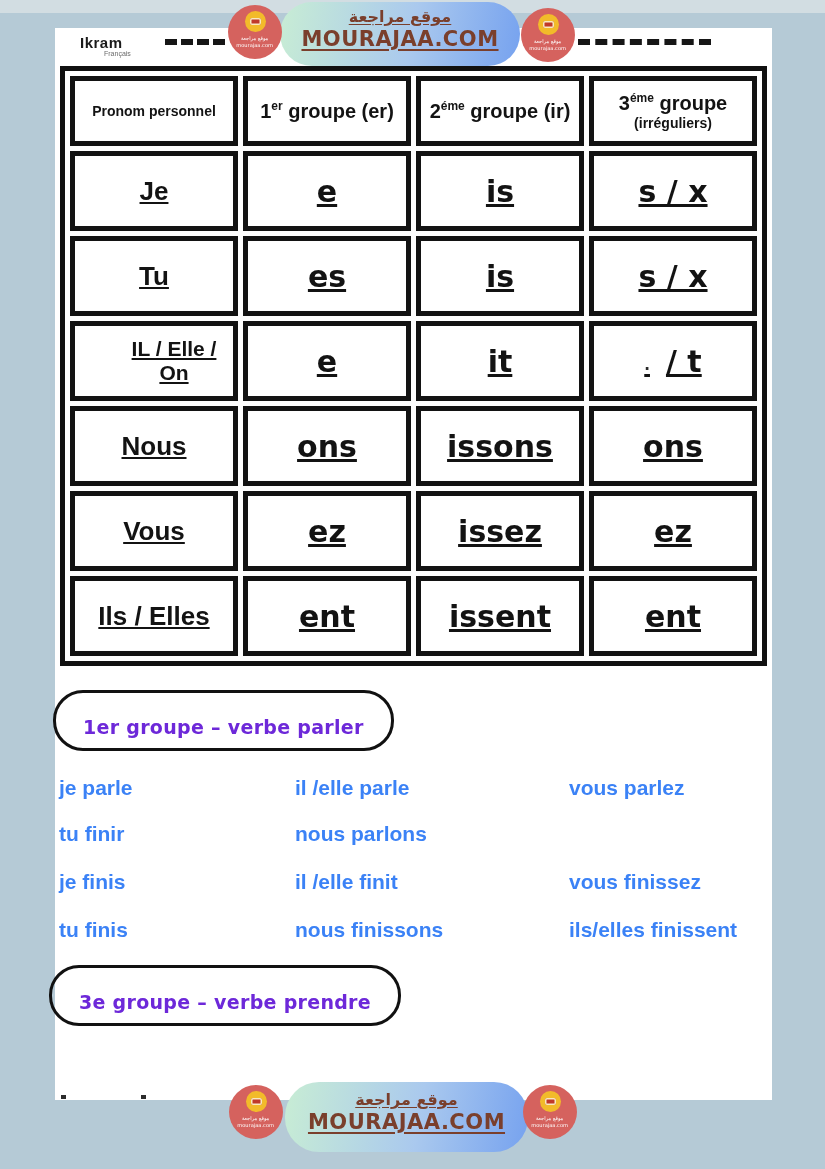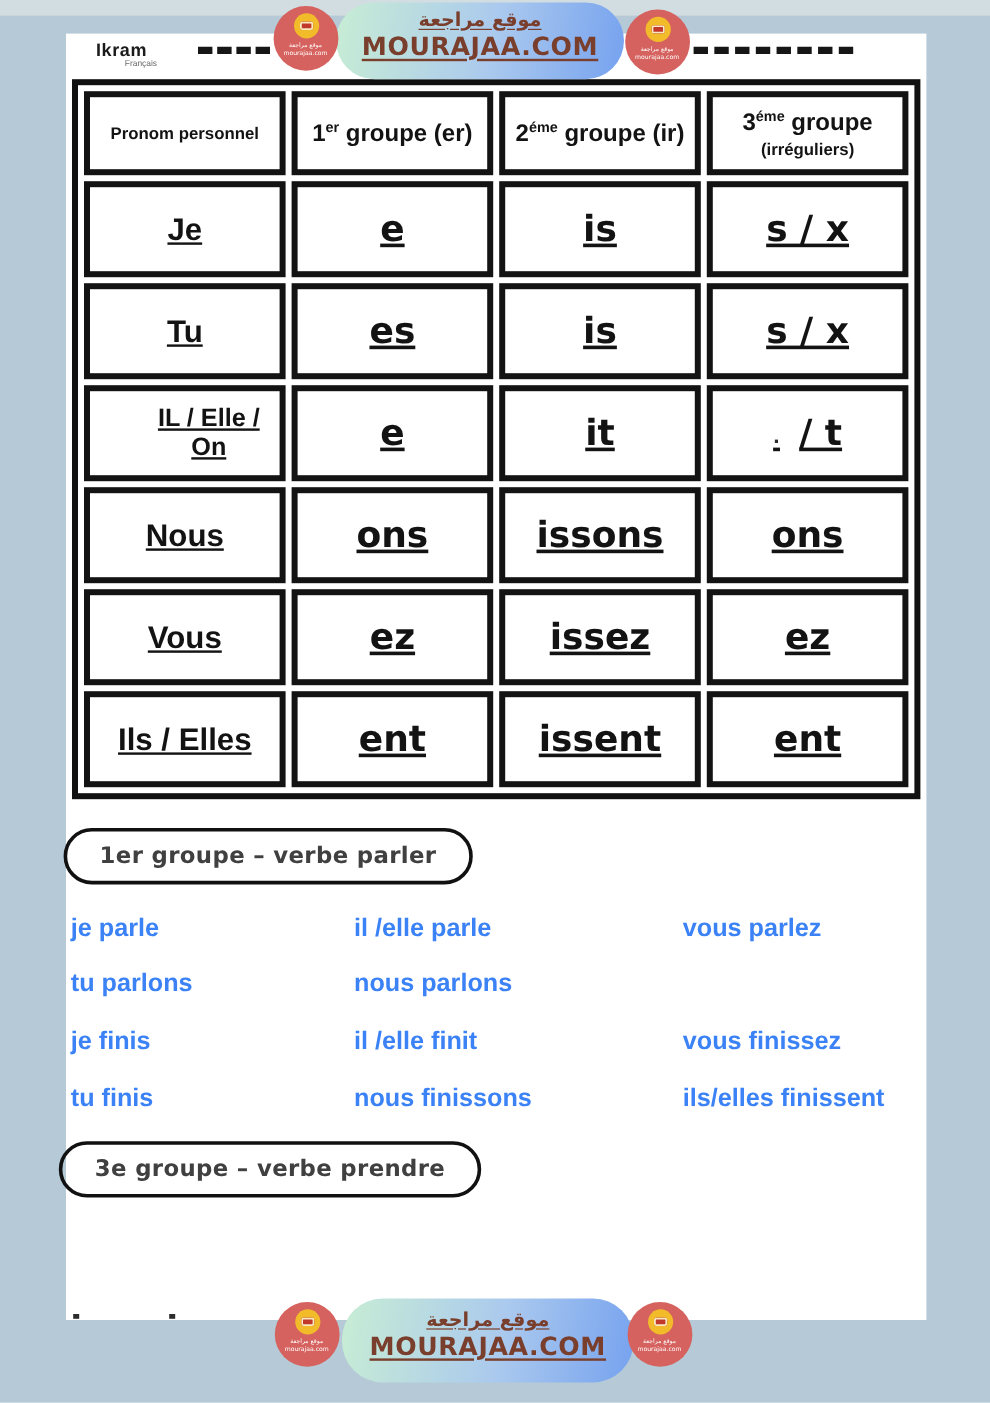--- a/index.html
+++ b/index.html
@@ -30,21 +30,21 @@
   .hdr-sub { font:bold 14px "Liberation Sans",sans-serif; margin-top:1px; }
   tbody td { height:80px;text-decoration:underline; }
   .pron { font:bold 26px "Liberation Sans",sans-serif; }
   .pron-sm { font-size:21px;padding-left:40px; }
   .end { font:bold 30px "DejaVu Sans",sans-serif; }
   .dot-pre { font:bold 15px "DejaVu Sans",sans-serif; margin-right:16px; vertical-align:2px; color:#2a2a2a; }
 
   
   .ex-head { margin:6px 0 0 4px; font:bold 36px "DejaVu Sans",sans-serif; letter-spacing:1px; color:#111; }
   .pill { display:block; width:fit-content; border:3px solid #111; border-radius:30px;
-          padding:9px 27px 10px; font:bold 19px "DejaVu Sans",sans-serif; color:#404040; letter-spacing:.3px; }
+          padding:23px 27px 10px; font:bold 19px "DejaVu Sans",sans-serif; color:#6d28d9; letter-spacing:.3px; }
   .pill-1 { margin-top:24px; margin-left:-2px; }
   .pill-2 { margin-top:26px; margin-left:-2px; }
   .pill-3 { margin-top:22px; margin-left:-6px; }
   .ex-line { display:grid; grid-template-columns:236px 274px 1fr; padding-left:4px;
              font:bold 21px "Liberation Sans",sans-serif; color:#3b82f6; height:26px; align-items:center; }
   .ex-line-1 { margin-top:24px; }
   .ex-line-2 { margin-top:20px; }
   .ex-line-3 { margin-top:22px; }
   .ex-line-4 { margin-top:22px; }
 
@@ -147,21 +147,21 @@
     </div>
 
 
     <div class="pill pill-1">1er groupe – verbe parler</div>
     <div class="ex-line ex-line-1">
       <span>je parle</span>
       <span>il /elle parle</span>
       <span>vous parlez</span>
     </div>
     <div class="ex-line ex-line-2">
-      <span>tu parlons</span>
+      <span>tu finir</span>
       <span>nous parlons</span>
     </div>
 
     <div class="ex-line ex-line-3">
       <span>je finis</span>
       <span>il /elle finit</span>
       <span>vous finissez</span>
     </div>
     <div class="ex-line ex-line-4">
       <span>tu finis</span>

